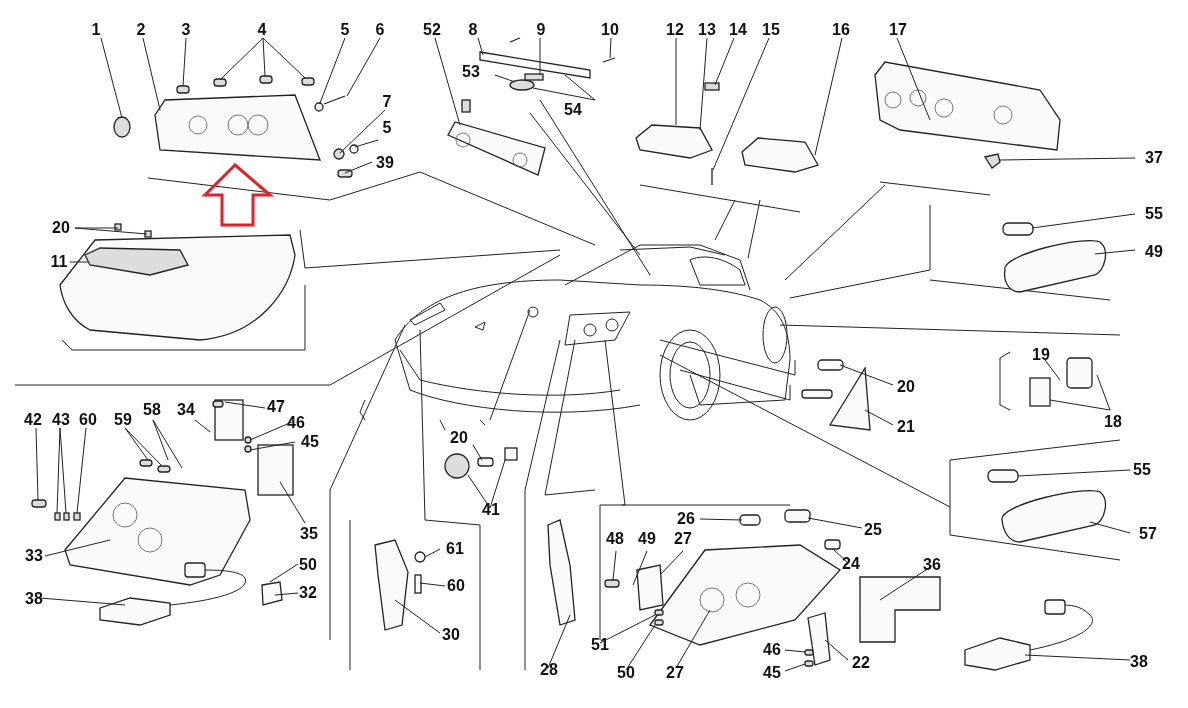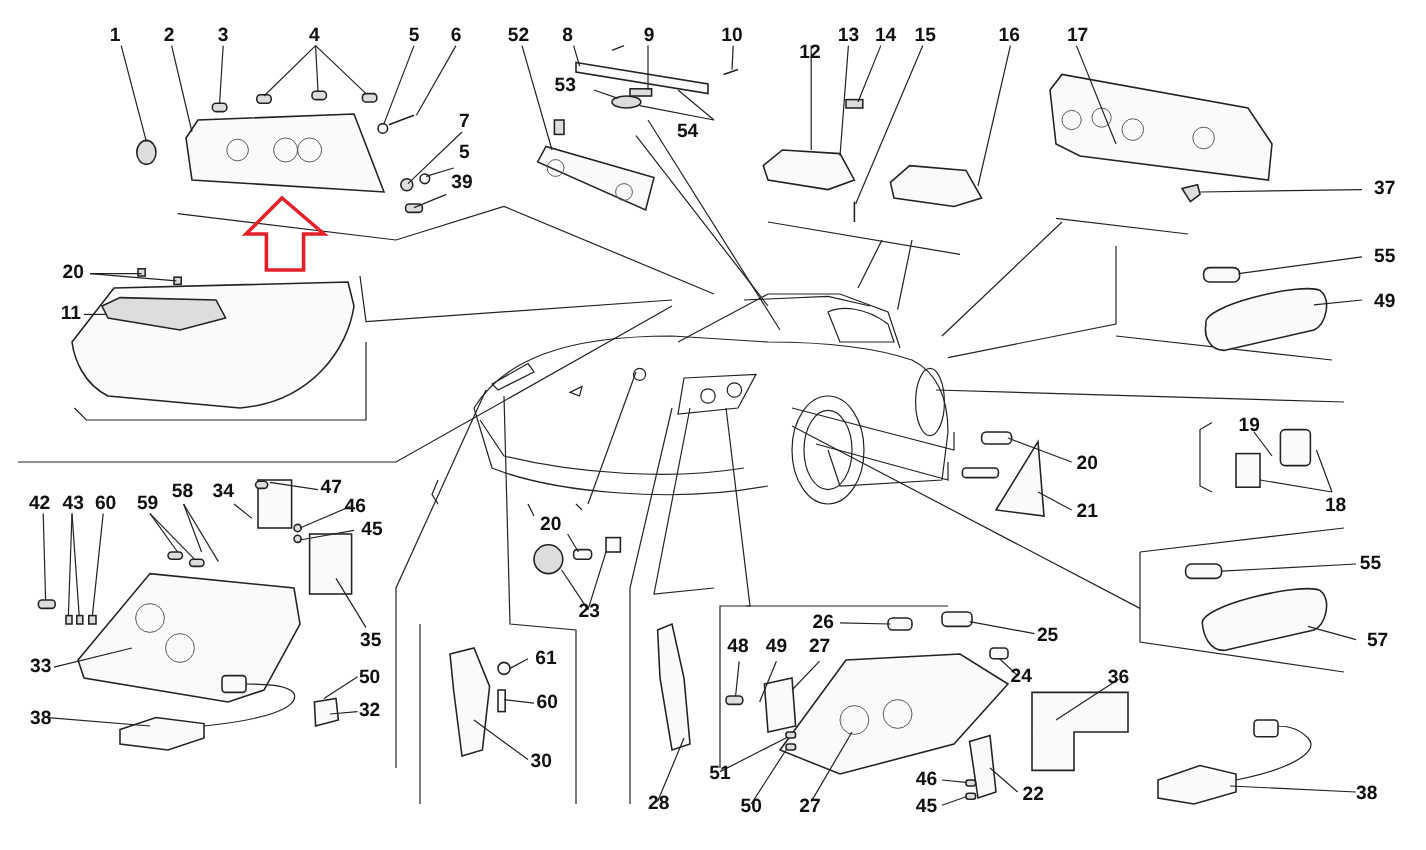--- a/index.html
+++ b/index.html
@@ -266,28 +266,28 @@
 
 
 <span class="lbl" style="left:96px;top:30px">1</span>
 <span class="lbl" style="left:141px;top:30px">2</span>
 <span class="lbl" style="left:186px;top:30px">3</span>
 <span class="lbl" style="left:262px;top:30px">4</span>
 <span class="lbl" style="left:345px;top:30px">5</span>
 <span class="lbl" style="left:380px;top:30px">6</span>
 <span class="lbl" style="left:387px;top:102px">7</span>
 <span class="lbl" style="left:387px;top:128px">5</span>
-<span class="lbl" style="left:385px;top:153px">39</span>
+<span class="lbl" style="left:385px;top:163px">39</span>
 <span class="lbl" style="left:432px;top:30px">52</span>
 <span class="lbl" style="left:473px;top:30px">8</span>
 <span class="lbl" style="left:541px;top:30px">9</span>
 <span class="lbl" style="left:610px;top:30px">10</span>
 <span class="lbl" style="left:471px;top:72px">53</span>
 <span class="lbl" style="left:573px;top:110px">54</span>
-<span class="lbl" style="left:675px;top:44px">12</span>
+<span class="lbl" style="left:675px;top:30px">12</span>
 <span class="lbl" style="left:707px;top:30px">13</span>
 <span class="lbl" style="left:738px;top:30px">14</span>
 <span class="lbl" style="left:771px;top:30px">15</span>
 <span class="lbl" style="left:841px;top:30px">16</span>
 <span class="lbl" style="left:898px;top:30px">17</span>
 <span class="lbl" style="left:1154px;top:158px">37</span>
 <span class="lbl" style="left:1154px;top:214px">55</span>
 <span class="lbl" style="left:1154px;top:252px">49</span>
 <span class="lbl" style="left:61px;top:228px">20</span>
 <span class="lbl" style="left:59px;top:262px">11</span>
@@ -303,21 +303,21 @@
 <span class="lbl" style="left:186px;top:410px">34</span>
 <span class="lbl" style="left:276px;top:407px">47</span>
 <span class="lbl" style="left:296px;top:423px">46</span>
 <span class="lbl" style="left:310px;top:442px">45</span>
 <span class="lbl" style="left:309px;top:534px">35</span>
 <span class="lbl" style="left:34px;top:556px">33</span>
 <span class="lbl" style="left:308px;top:565px">50</span>
 <span class="lbl" style="left:308px;top:593px">32</span>
 <span class="lbl" style="left:34px;top:599px">38</span>
 <span class="lbl" style="left:459px;top:438px">20</span>
-<span class="lbl" style="left:491px;top:510px">23</span>
+<span class="lbl" style="left:491px;top:510px">41</span>
 <span class="lbl" style="left:455px;top:549px">61</span>
 <span class="lbl" style="left:456px;top:586px">60</span>
 <span class="lbl" style="left:451px;top:635px">30</span>
 <span class="lbl" style="left:549px;top:670px">28</span>
 <span class="lbl" style="left:686px;top:519px">26</span>
 <span class="lbl" style="left:873px;top:530px">25</span>
 <span class="lbl" style="left:615px;top:539px">48</span>
 <span class="lbl" style="left:647px;top:539px">49</span>
 <span class="lbl" style="left:683px;top:539px">27</span>
 <span class="lbl" style="left:851px;top:564px">24</span>

